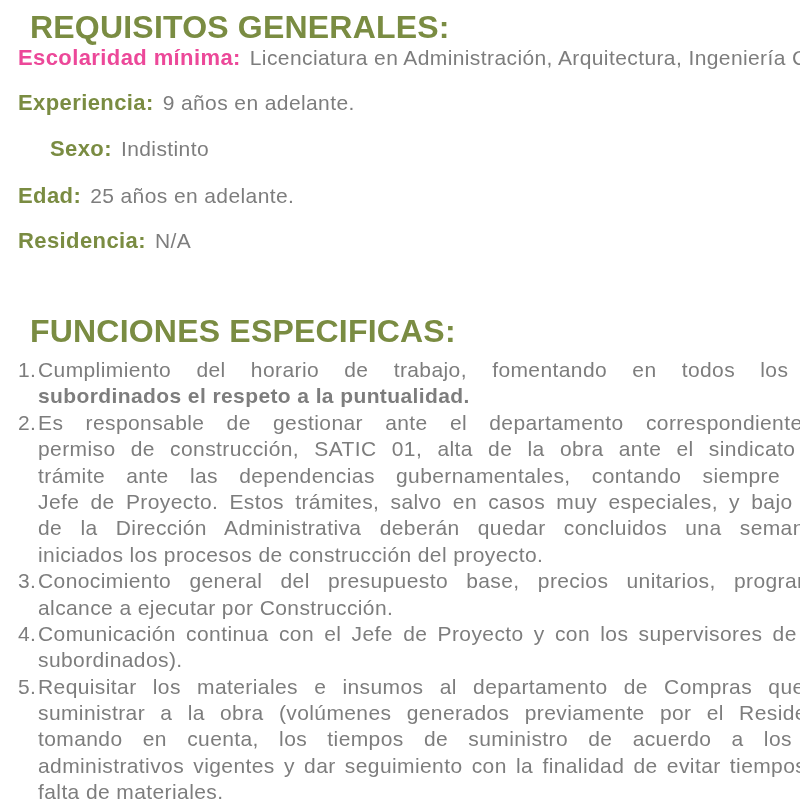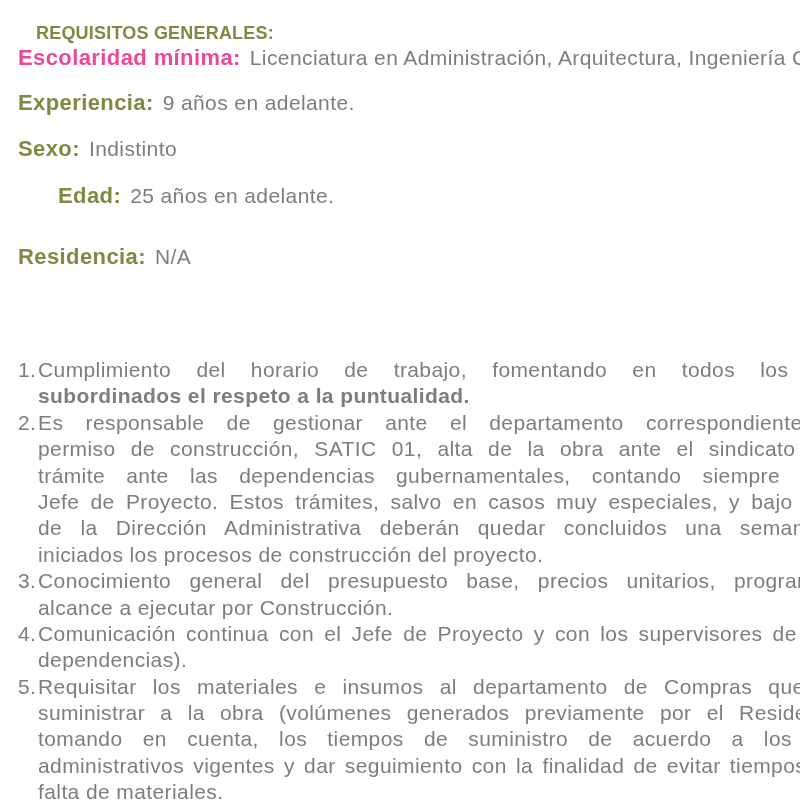--- a/index.html
+++ b/index.html
@@ -6,35 +6,35 @@
   body{
     width:800px;height:800px;overflow:hidden;background:#ffffff;
     font-family:"Liberation Sans", sans-serif;
     position:relative;
   }
   #doc{
     position:absolute;top:0;left:0;width:918px;height:800px;
     filter:blur(0.4px);
   }
   .heading{
-    position:absolute;left:18px;margin:18px;
-    font-size:18px;font-weight:bold;line-height:28px;letter-spacing:0.2px;
+    position:absolute;left:18px;margin:12px;
+    font-size:32px;font-weight:bold;line-height:28px;letter-spacing:0.2px;
     white-space:nowrap;
   }
   #heading-requisitos{top:1px;}
   #heading-funciones{top:305px;}
   .field-row{
     position:absolute;left:18px;white-space:nowrap;
     font-size:21px;line-height:26px;letter-spacing:0.4px;
   }
   .field-row:nth-of-type(1){top:45px;}
   .field-row:nth-of-type(2){top:90px;}
-  .field-row:nth-of-type(3){top:136px;}
-  .field-row:nth-of-type(4){top:183px;margin-left:40px;}
-  .field-row:nth-of-type(5){top:244px;}
+  .field-row:nth-of-type(3){top:136px;margin-left:32px;}
+  .field-row:nth-of-type(4){top:183px;}
+  .field-row:nth-of-type(5){top:228px;}
   .field-label{font-weight:bold;font-size:22px;margin-right:9px;}
   #list{
     position:absolute;left:18px;top:357px;width:880px;
     font-size:21px;letter-spacing:0.4px;
   }
   .line{
     position:relative;height:26.4px;line-height:26.4px;
     padding-left:20px;white-space:nowrap;
   }
   .num{position:absolute;left:0;top:0;}
@@ -46,33 +46,34 @@
   <h1 class="heading" id="heading-requisitos" style="color: rgb(122, 140, 66);">REQUISITOS GENERALES:</h1>
 
   <div id="fields">
       <div class="field-row"><span class="field-label" style="color: #ec4899; text-align: center;">Escolaridad mínima:</span><span class="field-value" style="color: rgb(125, 125, 125);">Licenciatura en Administración, Arquitectura, Ingeniería Civil.</span></div>
       <div class="field-row"><span class="field-label" style="color: rgb(122, 140, 66);">Experiencia:</span><span class="field-value" style="color: rgb(125, 125, 125);">9 años en adelante.</span></div>
       <div class="field-row"><span class="field-label" style="color: rgb(122, 140, 66);">Sexo:</span><span class="field-value" style="color: rgb(125, 125, 125);">Indistinto</span></div>
       <div class="field-row"><span class="field-label" style="color: rgb(122, 140, 66);">Edad:</span><span class="field-value" style="color: rgb(125, 125, 125);">25 años en adelante.</span></div>
       <div class="field-row"><span class="field-label" style="color: rgb(122, 140, 66);">Residencia:</span><span class="field-value" style="color: rgb(125, 125, 125);">N/A</span></div>
     </div>
 
+  <h1 class="heading" id="heading-funciones" style="color: rgb(122, 140, 66);">FUNCIONES ESPECIFICAS:</h1>
 
   <div id="list">
       <div class="line" style="color: rgb(125, 125, 125);"><span class="num">1.</span><span style="word-spacing: 19px;">Cumplimiento del horario de trabajo, fomentando en todos los empleados</span></div>
       <div class="line" style="color: rgb(125, 125, 125);"><span style="word-spacing: 0px; font-weight: bold;">subordinados el respeto a la puntualidad.</span></div>
       <div class="line" style="color: rgb(125, 125, 125);"><span class="num">2.</span><span style="word-spacing: 16px;">Es responsable de gestionar ante el departamento correspondiente el</span></div>
       <div class="line" style="color: rgb(125, 125, 125);"><span style="word-spacing: 9px;">permiso de construcción, SATIC 01, alta de la obra ante el sindicato y todo</span></div>
       <div class="line" style="color: rgb(125, 125, 125);"><span style="word-spacing: 15px;">trámite ante las dependencias gubernamentales, contando siempre con el</span></div>
       <div class="line" style="color: rgb(125, 125, 125);"><span style="word-spacing: 5px;">Jefe de Proyecto. Estos trámites, salvo en casos muy especiales, y bajo supervisión</span></div>
       <div class="line" style="color: rgb(125, 125, 125);"><span style="word-spacing: 12px;">de la Dirección Administrativa deberán quedar concluidos una semana de</span></div>
       <div class="line" style="color: rgb(125, 125, 125);"><span style="word-spacing: 0px;">iniciados los procesos de construcción del proyecto.</span></div>
       <div class="line" style="color: rgb(125, 125, 125);"><span class="num">3.</span><span style="word-spacing: 12px;">Conocimiento general del presupuesto base, precios unitarios, programa de obra y</span></div>
       <div class="line" style="color: rgb(125, 125, 125);"><span style="word-spacing: 0px;">alcance a ejecutar por Construcción.</span></div>
       <div class="line" style="color: rgb(125, 125, 125);"><span class="num">4.</span><span style="word-spacing: 4px;">Comunicación continua con el Jefe de Proyecto y con los supervisores de obra (civil e</span></div>
-      <div class="line" style="color: rgb(125, 125, 125);"><span style="word-spacing: 0px;">dependencias).</span></div>
+      <div class="line" style="color: rgb(125, 125, 125);"><span style="word-spacing: 0px;">subordinados).</span></div>
       <div class="line" style="color: rgb(125, 125, 125);"><span class="num">5.</span><span style="word-spacing: 10px;">Requisitar los materiales e insumos al departamento de Compras que se deben</span></div>
       <div class="line" style="color: rgb(125, 125, 125);"><span style="word-spacing: 9px;">suministrar a la obra (volúmenes generados previamente por el Residente de obra),</span></div>
       <div class="line" style="color: rgb(125, 125, 125);"><span style="word-spacing: 14px;">tomando en cuenta, los tiempos de suministro de acuerdo a los procesos</span></div>
       <div class="line" style="color: rgb(125, 125, 125);"><span style="word-spacing: 3px;">administrativos vigentes y dar seguimiento con la finalidad de evitar tiempos muertos por</span></div>
       <div class="line" style="color: rgb(125, 125, 125);"><span style="word-spacing: 0px;">falta de materiales.</span></div>
     </div>
 </div>
 
 </body></html>

